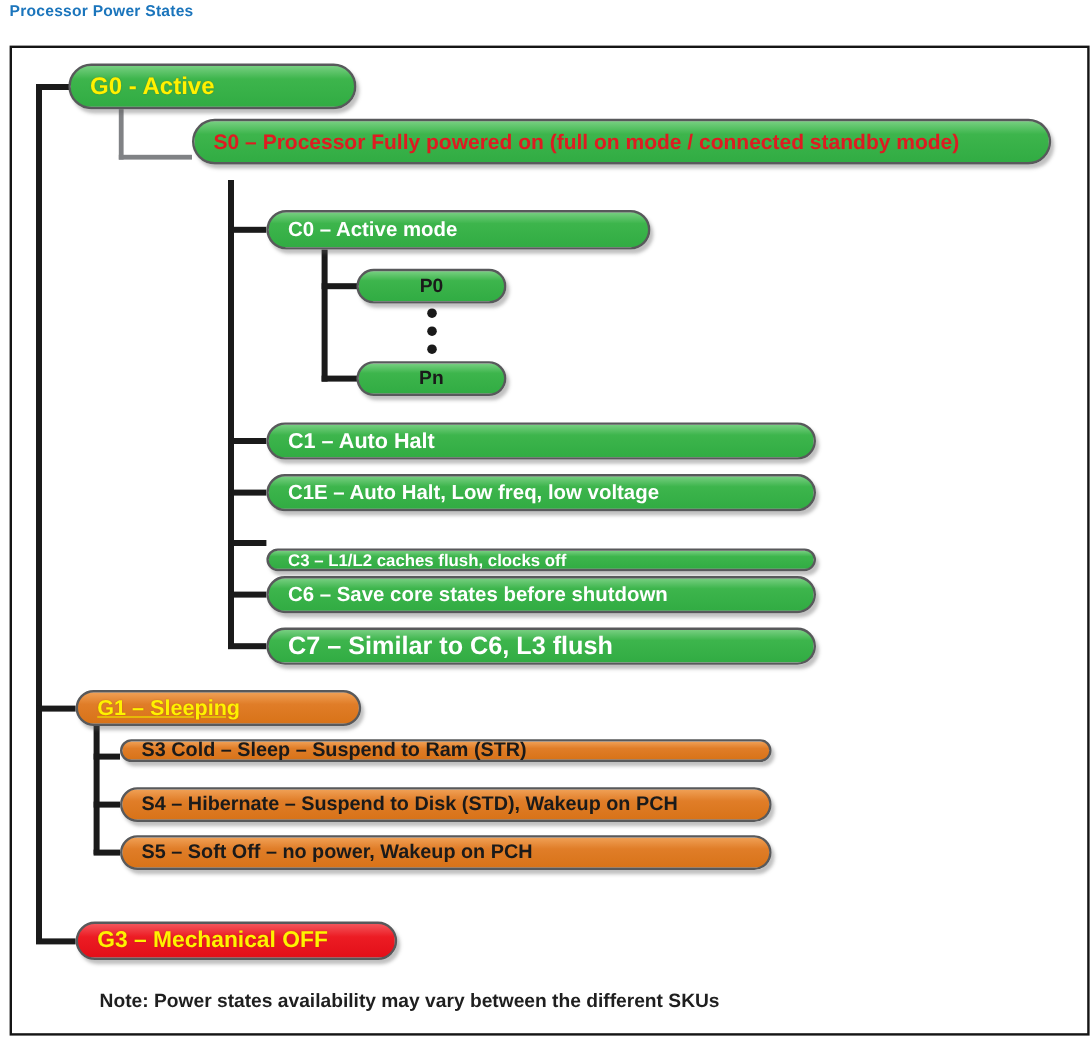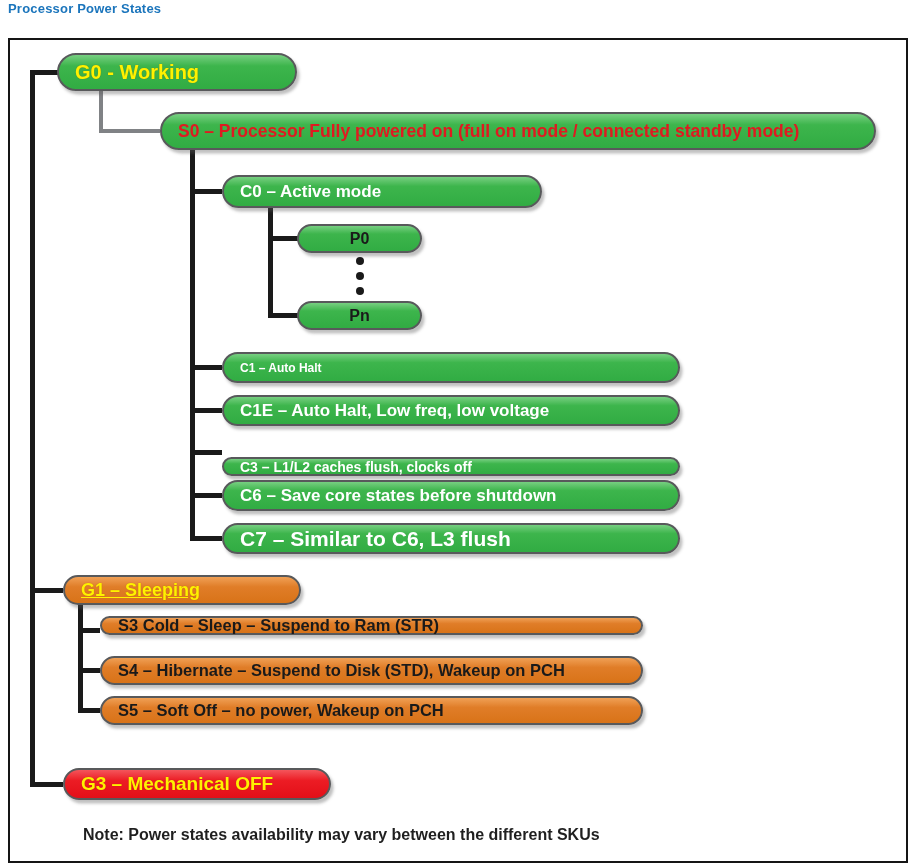--- a/index.html
+++ b/index.html
@@ -26,25 +26,25 @@
   .line{position:absolute;background:#1a1a1a;}
   .line.gray{background:#808285;}
 
   .dots{position:absolute;left:356px;top:257px;display:flex;flex-direction:column;gap:7px;}
   .dots span{width:8px;height:8px;border-radius:50%;background:#1a1a1a;display:block;}
 
   .note{position:absolute;left:35px;top:826px;font-size:16px;font-weight:bold;color:#1f1f1f;margin-left:48px;}
 
   
   #n-g0 {left:57px; top:53px; width:240px;height:38px;font-size:20px;}
-  #n-s0 {left:160px;top:112px;width:716px;height:38px;font-size:17.5px;}
+  #n-s0 {left:160px;top:99px;width:716px;height:38px;font-size:17.5px;}
   #n-c0 {left:222px;top:175px;width:320px;height:33px;font-size:17px;}
   #n-p0 {left:297px;top:224px;width:125px;height:29px;font-size:16px;}
   #n-pn {left:297px;top:301px;width:125px;height:29px;font-size:16px;}
-  #n-c1 {left:222px;top:352px;width:458px;height:31px;font-size:12px;}
+  #n-c1 {left:222px;top:352px;width:458px;height:31px;font-size:18px;}
   #n-c1e{left:222px;top:395px;width:458px;height:31px;font-size:17px;}
   #n-c3 {left:222px;top:437px;width:458px;height:19px;font-size:14px;margin-top:20px;}
   #n-c6 {left:222px;top:480px;width:458px;height:31px;font-size:17px;}
   #n-c7 {left:222px;top:523px;width:458px;height:31px;font-size:21px;}
   #n-g1 {left:63px; top:575px;width:238px;height:30px;font-size:18px;text-decoration:underline;}
   #n-s3 {left:100px;top:616px;width:543px;height:19px;font-size:16.5px;}
   #n-s4 {left:100px;top:656px;width:543px;height:29px;font-size:16.5px;}
   #n-s5 {left:100px;top:696px;width:543px;height:29px;font-size:16.5px;}
   #n-g3 {left:63px; top:768px;width:268px;height:32px;font-size:19px;text-align:right;}
 
@@ -91,21 +91,21 @@
 <div class="line" id="ln-c6"></div>
 <div class="line" id="ln-c7"></div>
 <div class="line" id="ln-ptrunk"></div>
 <div class="line" id="ln-p0"></div>
 <div class="line" id="ln-pn"></div>
 <div class="line" id="ln-strunk"></div>
 <div class="line" id="ln-s3"></div>
 <div class="line" id="ln-s4"></div>
 <div class="line" id="ln-s5"></div>
 
-<div class="node bg-green t-yellow" id="n-g0">G0 - Working</div>
+<div class="node bg-green t-yellow" id="n-g0">G0 - Active</div>
 <div class="node bg-green t-red" id="n-s0">S0 – Processor Fully powered on (full on mode / connected standby mode)</div>
 <div class="node bg-green t-white" id="n-c0">C0 – Active mode</div>
 <div class="node bg-green t-black center" id="n-p0">P0</div>
 
 <div class="dots">
   <span></span>
   <span></span>
   <span></span>
 </div>
 

